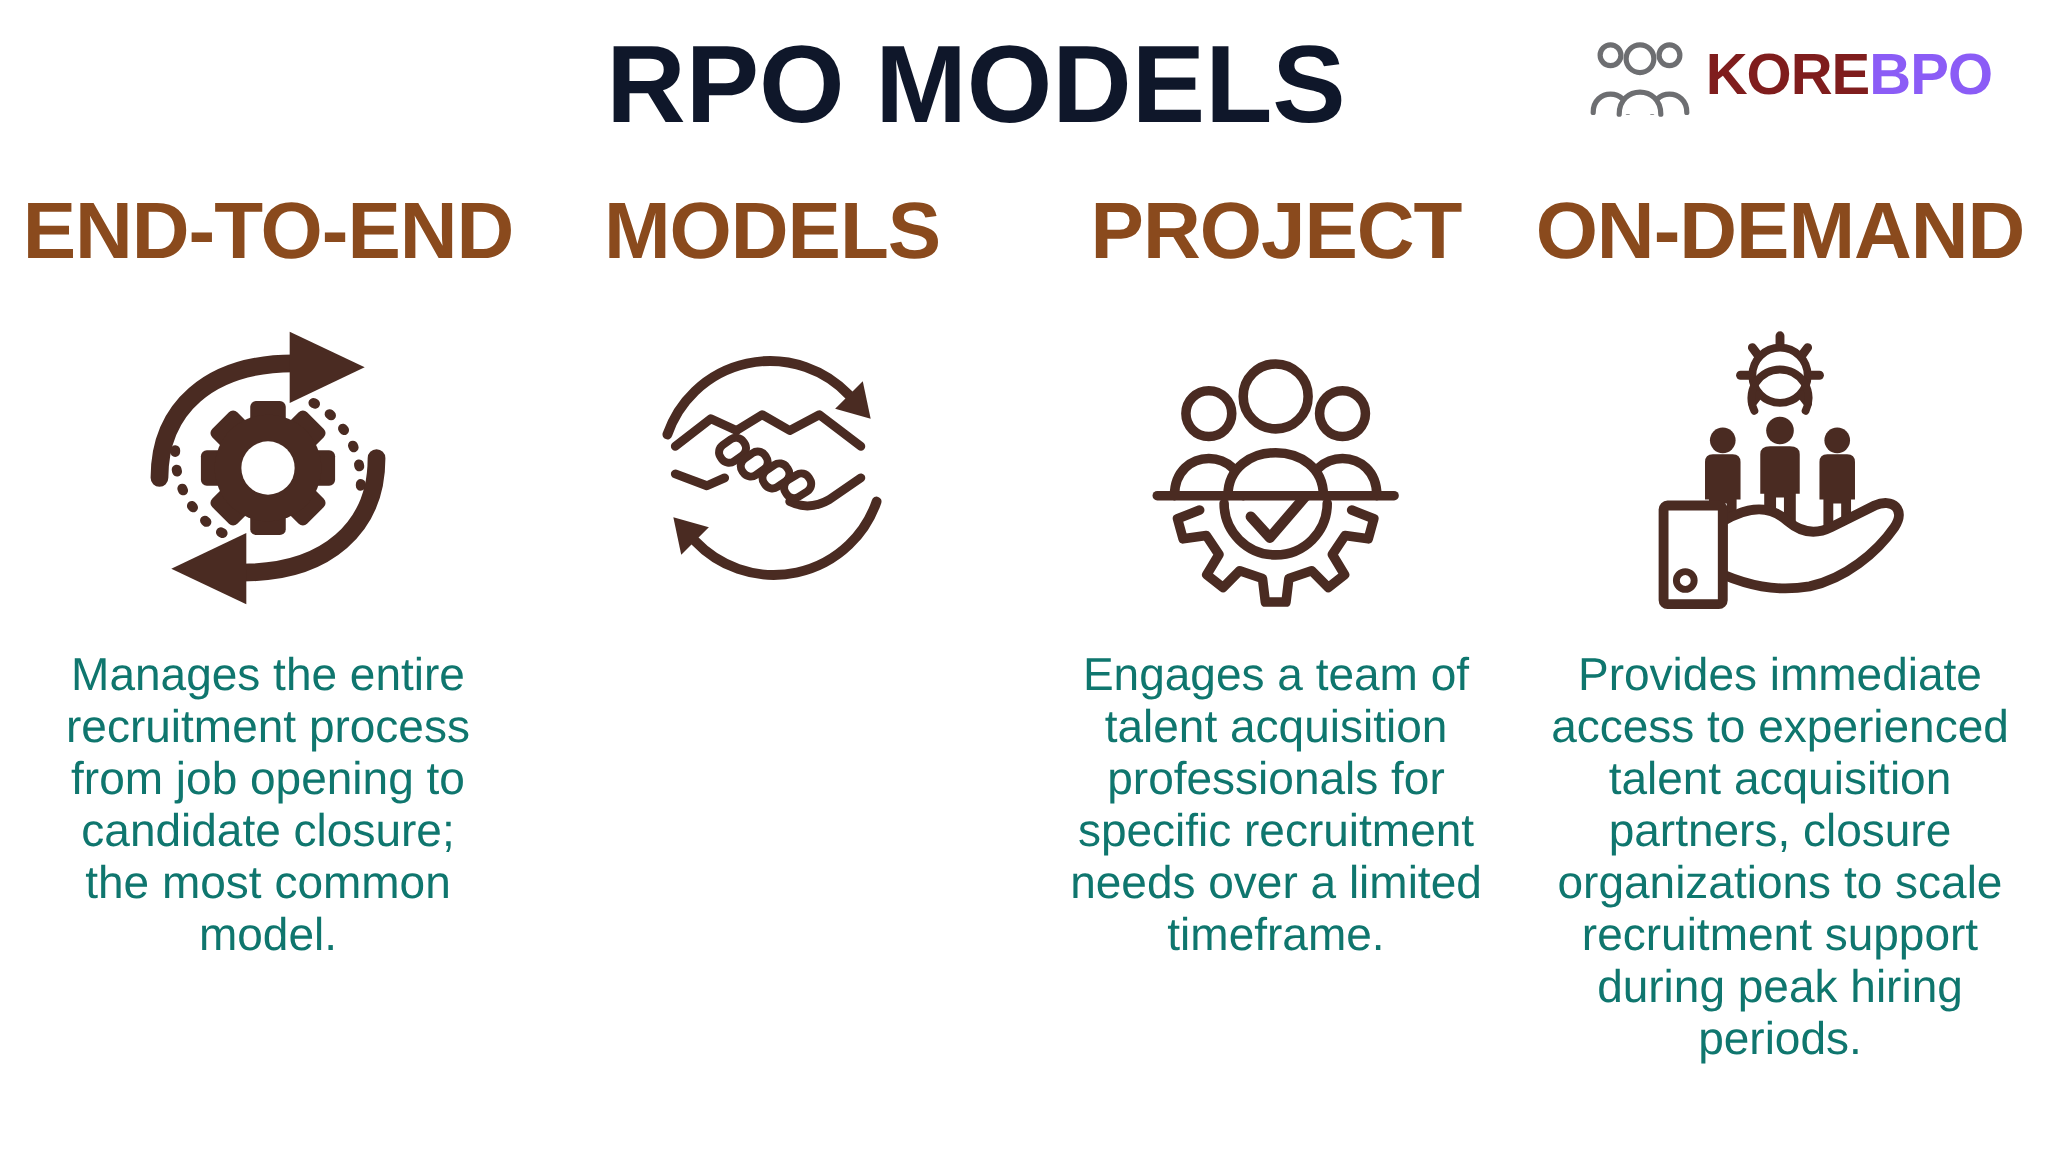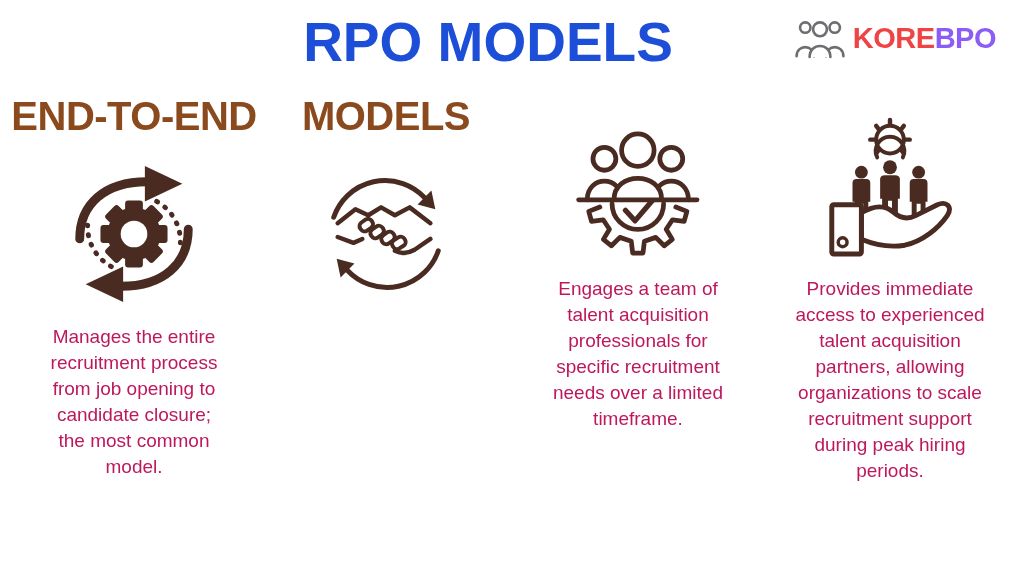--- a/index.html
+++ b/index.html
@@ -2,40 +2,40 @@
 <html><head>
 <meta charset="utf-8">
 <style>
   html,body{margin:0;padding:0;}
   body{
     width:1024px;height:576px;background:#ffffff;position:relative;
     font-family:"Liberation Sans", sans-serif;overflow:hidden;
   }
   .header{width:100%;text-align:center;padding-top:10px;}
   .title{
-    display:inline-block;font-size:55px;font-weight:800;color:#1d4ed8;
+    display:inline-block;font-size:55px;font-weight:800;color:#0f172a;
     letter-spacing:0px;transform:translateX(-24px);
   }
   .logo{position:absolute;top:16px;right:28px;display:flex;align-items:center;gap:7px;}
   .logo-text{font-size:29px;font-weight:800;letter-spacing:-0.5px;}
-  .brand-primary{color:#ef4444;}
+  .brand-primary{color:#7f1d1d;}
   .brand-secondary{color:#8b5cf6;}
   .columns{
     display:grid;grid-template-columns:repeat(4,1fr);
     margin-top:18px;padding:0 8px;
   }
   .column{display:flex;flex-direction:column;align-items:center;text-align:center;}
   .col-title{
     font-size:40px;font-weight:800;color:#8a4a1d;letter-spacing:-0.5px;
     white-space:nowrap;line-height:48px;
   }
   .icon-wrap{height:152px;margin-top:18px;display:flex;align-items:center;justify-content:center;}
   .icon{height:148px;width:auto;display:block;}
   .desc{
-    margin-top:14px;font-size:19px;line-height:26px;color:#be185d;
+    margin-top:14px;font-size:23px;line-height:26px;color:#0f766e;
     white-space:pre-line;max-width:240px;
   }
   .ic{stroke:#4a2b22;fill:none;stroke-linecap:round;stroke-linejoin:round;}
   .ic-fill{fill:#4a2b22;stroke:none;}
 </style>
 </head>
 <body>
 
 <div class="header">
   <div class="title">RPO MODELS</div>
@@ -115,20 +115,21 @@
             <rect x="-7" y="-5" width="14" height="10" rx="4.5" transform="translate(66,73) rotate(-35)"></rect>
             <rect x="-7" y="-5" width="14" height="10" rx="4.5" transform="translate(77,79) rotate(-35)"></rect>
             <rect x="-7" y="-5" width="14" height="10" rx="4.5" transform="translate(88,84) rotate(-32)"></rect>
           </g>
         </g>
       </svg>
     </div>
   </div>
 
   <div class="column">
+    <div class="icon-col-title col-title">PROJECT</div>
     <div class="icon-wrap">
       <svg class="icon" viewBox="0 0 140 155">
         <g class="ic" stroke-width="5">
           <path d="M17,92 C17,66 53,66 53,92" fill="#ffffff"></path>
           <path d="M87,92 C87,66 123,66 123,92" fill="#ffffff"></path>
           <circle cx="35" cy="49" r="12" fill="#ffffff"></circle>
           <circle cx="105" cy="49" r="12" fill="#ffffff"></circle>
           <path d="M45,92 C45,62 95,62 95,92" fill="#ffffff"></path>
           <circle cx="70" cy="40" r="17" fill="#ffffff"></circle>
           <path d="M109.8,99.5 L121.4,104.1 L118.5,114.6 L106.3,112.9 L99.7,122.8 L106.1,133.4 L97.6,140.1 L88.8,131.3 L76.9,135.4 L75.4,147.7 L64.6,147.7 L63.1,135.4 L51.2,131.3 L42.4,140.1 L33.9,133.4 L40.3,122.8 L33.7,112.9 L21.5,114.6 L18.6,104.1 L30.2,99.5"></path>
@@ -140,20 +141,21 @@
     </div>
     <div class="desc">Engages a team of
 talent acquisition
 professionals for
 specific recruitment
 needs over a limited
 timeframe.</div>
   </div>
 
   <div class="column">
+    <div class="col-title">ON-DEMAND</div>
     <div class="icon-wrap">
       <svg class="icon" viewBox="0 0 150 150">
         <g class="ic" stroke-width="4">
           <circle cx="75" cy="28" r="14"></circle>
           <g stroke-width="4.5">
             <line x1="75" y1="8" x2="75" y2="13"></line>
             <line x1="89" y1="14" x2="86" y2="18"></line>
             <line x1="95" y1="28" x2="90" y2="28"></line>
             <line x1="89" y1="42" x2="86" y2="38"></line>
             <line x1="61" y1="14" x2="64" y2="18"></line>
@@ -179,20 +181,20 @@
         <g class="ic" stroke-width="5">
           <path d="M46,102 C60,94 70,94 79,102 C86,108 93,109 101,105 L123,94 C132,90 139,96 133,105 C124,118 108,131 90,135 C72,138 58,134 46,129 Z" fill="#ffffff"></path>
           <rect x="16" y="94" width="30" height="50" rx="2" fill="#ffffff"></rect>
           <circle cx="27" cy="132" r="4.5" stroke-width="3.5"></circle>
         </g>
       </svg>
     </div>
     <div class="desc">Provides immediate
 access to experienced
 talent acquisition
-partners, allowing
+partners, closure
 organizations to scale
 recruitment support
 during peak hiring
 periods.</div>
   </div>
 
 </div>
 
 </body></html>

